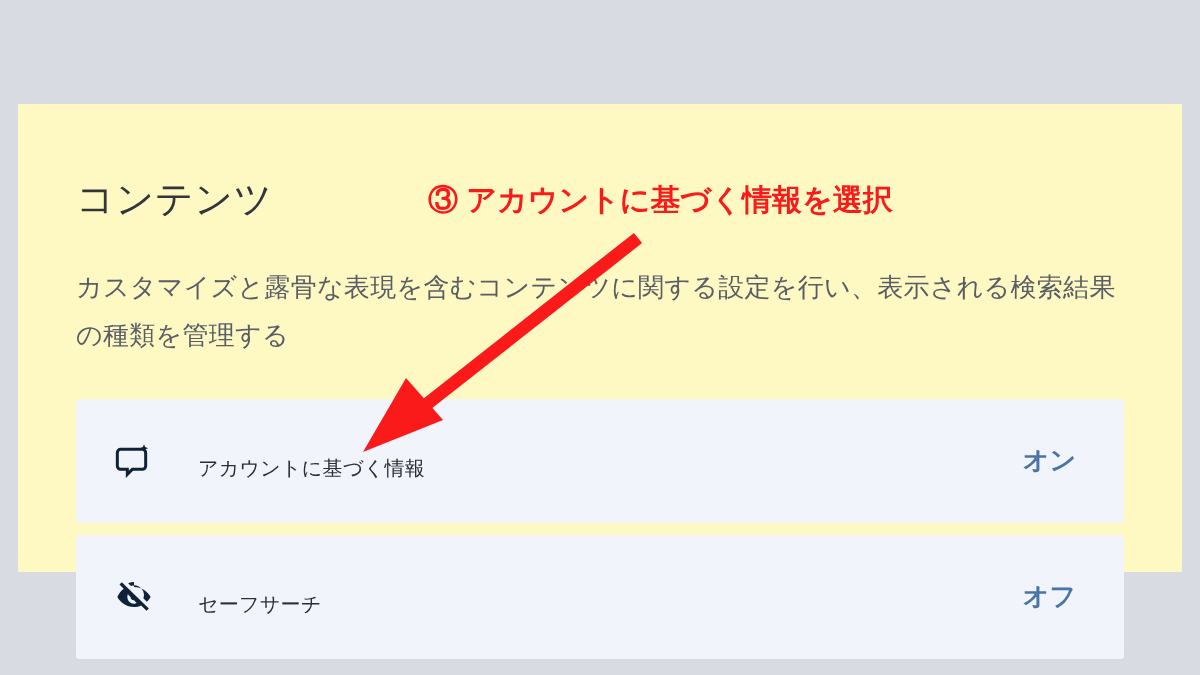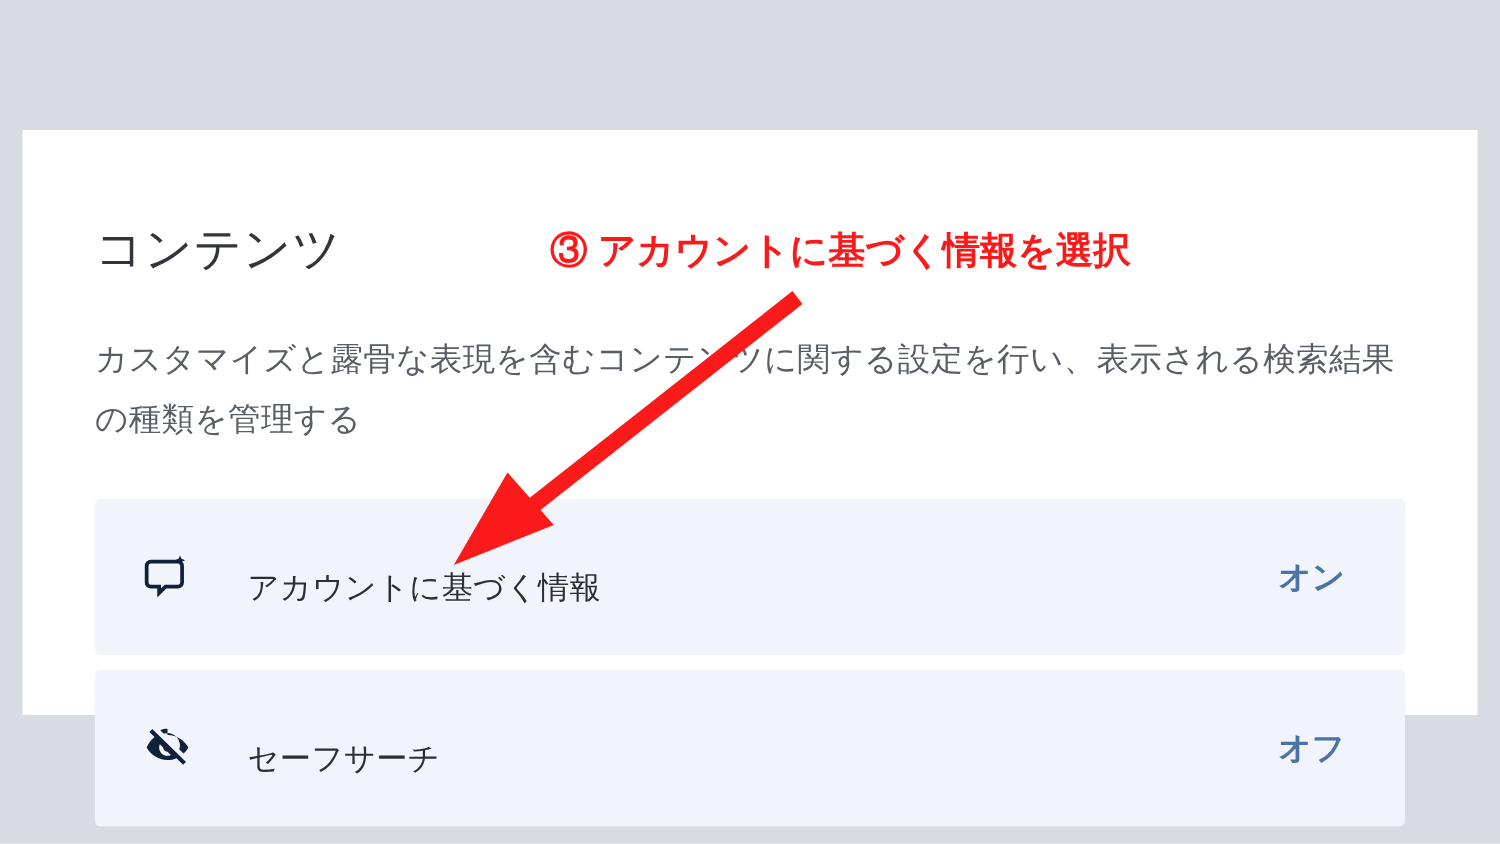--- a/index.html
+++ b/index.html
@@ -6,21 +6,21 @@
     body {
       font-family: -apple-system, BlinkMacSystemFont, "Segoe UI", "Hiragino Sans", "Hiragino Kaku Gothic ProN", Meiryo, sans-serif;
       background: #d8dce2;
       width: 1200px;
       height: 675px;
       display: flex;
       align-items: center;
       justify-content: center;
     }
     .panel {
-      background: #ffffff;
+      background: #fef9c3;
       width: 1164px;
       height: 468px;
       padding: 70px 58px 30px 58px;
       position: relative;
     }
     .title {
       font-size: 38px;
       color: #32363b;
       font-weight: 400;
       letter-spacing: 0.5px;
@@ -49,36 +49,36 @@
     .icon-box {
       width: 48px;
       height: 48px;
       display: flex;
       align-items: center;
       justify-content: center;
       margin-right: 40px;
     }
     .icon-box svg { width: 40px; height: 40px; }
     .setting-label {
-      font-size: 25px;
+      font-size: 20px;
       color: #2b2f34;
       font-weight: 400;
       letter-spacing: 0.3px;
       flex: 1;
       margin-top: 16px;
     }
     .setting-status {
       font-size: 26px;
       color: #4a74a8;
       font-weight: 700;
     }
     .annotation {
       position: absolute;
       top: 76px;
-      left: 422px;
+      left: 410px;
       font-size: 30px;
       color: #fa1a1a;
       font-weight: 700;
       letter-spacing: 0px;
       z-index: 10;
     }
     .arrow {
       position: absolute;
       top: 116px;
       left: 330px;

